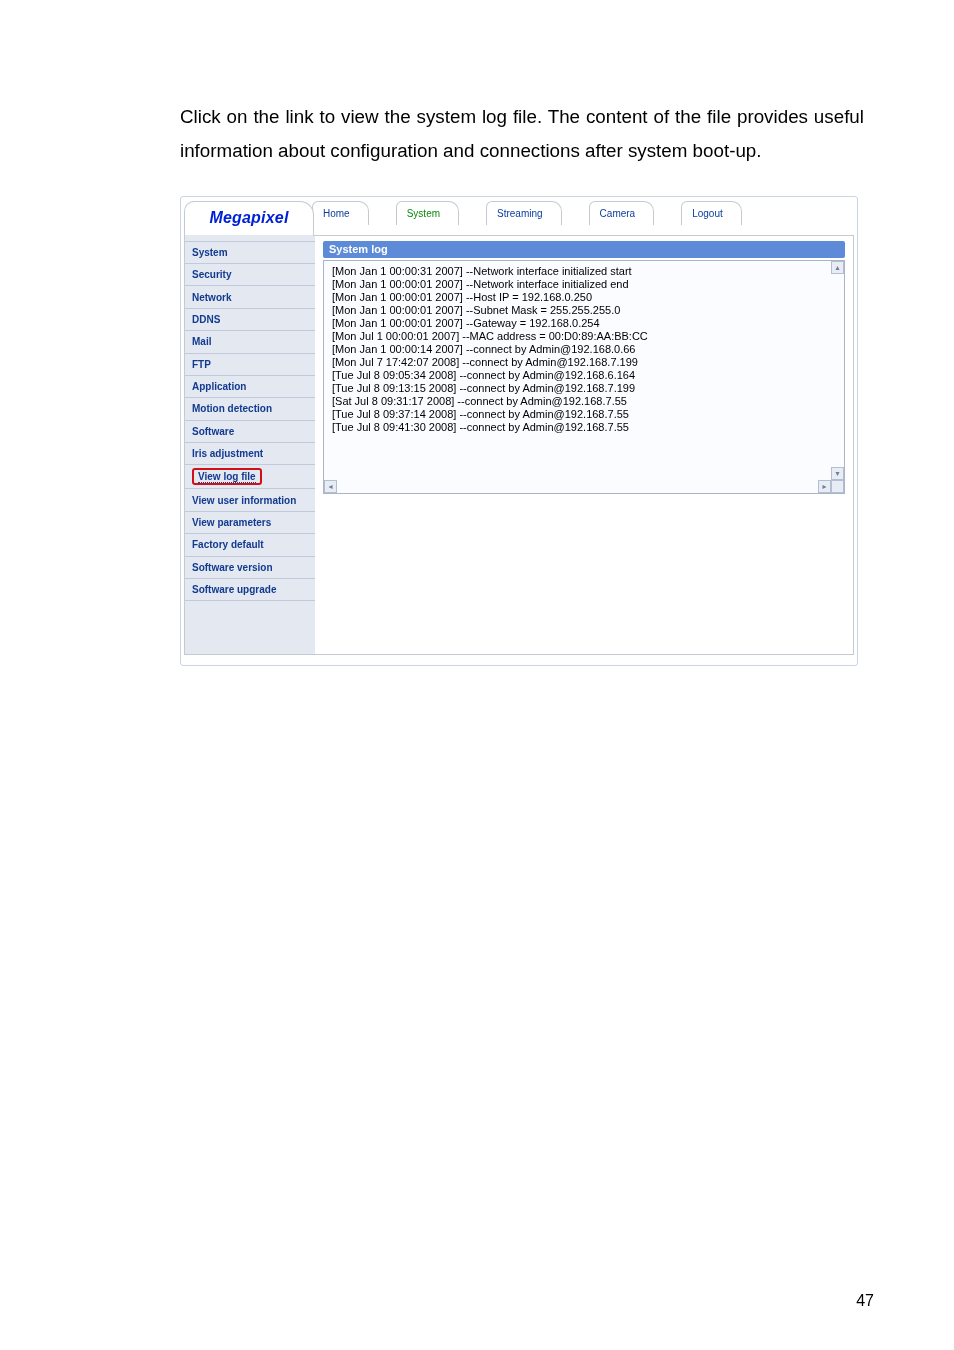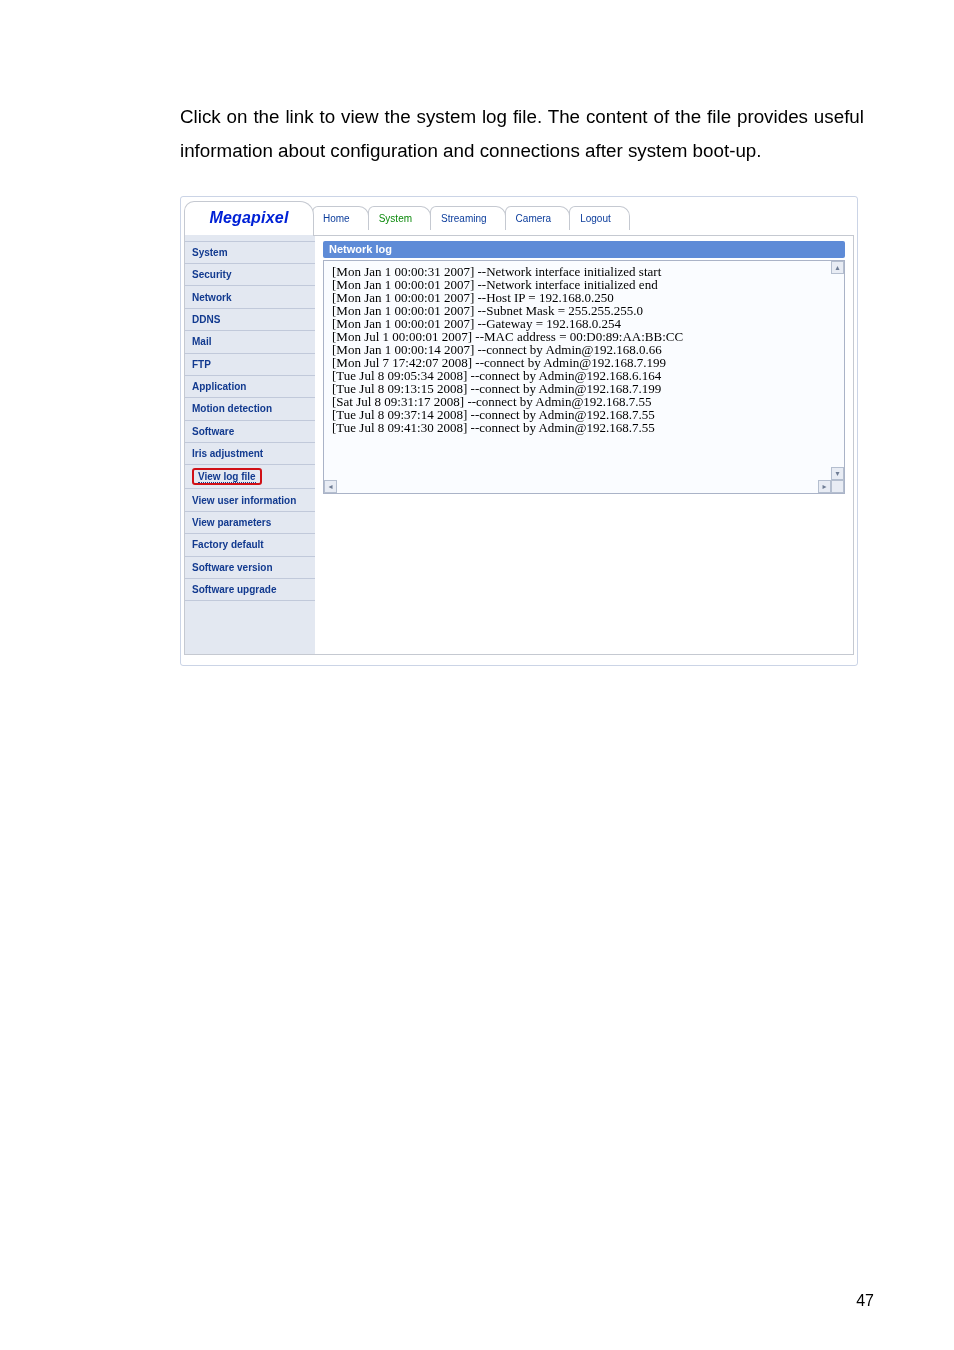--- a/index.html
+++ b/index.html
@@ -69,25 +69,26 @@
     font-weight: bold;
     font-style: italic;
     color: #0021d6;
     letter-spacing: 0.2px;
     text-align: right;
   }
 
   .tab-strip {
     flex: 1;
     display: flex;
-    align-items: center;
+    align-items: flex-start;
     height: 34px;
     border-bottom: 1px solid #c5c9d1;
     position: relative;
     z-index: 1;
+    gap: 28px;
   }
   .tab {
     box-sizing: border-box;
     height: 24px;
     border: 1px solid #c5c9d1;
     border-bottom: none;
     border-top-left-radius: 6px;
     border-top-right-radius: 10px;
     margin-left: -1px;
     padding: 0 18px 0 10px;
@@ -166,22 +167,22 @@
   .log-box {
     position: relative;
     background: #fafcff;
     border: 1px solid #aab3c7;
     height: 234px;
     padding: 4px 14px 4px 8px;
     box-sizing: border-box;
     overflow: hidden;
   }
   .log-line {
-    font-family: Liberation Serif, serif;
-    font-size: 13px;
+    font-family: Liberation Sans, sans-serif;
+    font-size: 11px;
     line-height: 13px;
     color: #000000;
     white-space: nowrap;
   }
 
   .scroll-up, .scroll-left, .scroll-right, .scroll-dn, .scroll-filler {
     position: absolute;
     width: 13px;
     height: 13px;
     background: #e8ecf4;
@@ -245,21 +246,21 @@
             <span class="hl"><span class="under">View log file</span></span>
           </div>
           <div class="side-item">View user information</div>
           <div class="side-item">View parameters</div>
           <div class="side-item">Factory default</div>
           <div class="side-item">Software version</div>
           <div class="side-item">Software upgrade</div>
         </div>
 
         <div class="content">
-          <div class="panel-title">Network log</div>
+          <div class="panel-title">System log</div>
           <div class="log-box">
             <div class="log-line">[Mon Jan  1 00:00:31 2007] --Network interface initialized start</div>
             <div class="log-line">[Mon Jan  1 00:00:01 2007] --Network interface initialized end</div>
             <div class="log-line">[Mon Jan  1 00:00:01 2007] --Host IP = 192.168.0.250</div>
             <div class="log-line">[Mon Jan  1 00:00:01 2007] --Subnet Mask = 255.255.255.0</div>
             <div class="log-line">[Mon Jan  1 00:00:01 2007] --Gateway = 192.168.0.254</div>
             <div class="log-line">[Mon Jul  1 00:00:01 2007] --MAC address = 00:D0:89:AA:BB:CC</div>
             <div class="log-line">[Mon Jan  1 00:00:14 2007] --connect by Admin@192.168.0.66</div>
             <div class="log-line">[Mon Jul  7 17:42:07 2008] --connect by Admin@192.168.7.199</div>
             <div class="log-line">[Tue Jul  8 09:05:34 2008] --connect by Admin@192.168.6.164</div>

